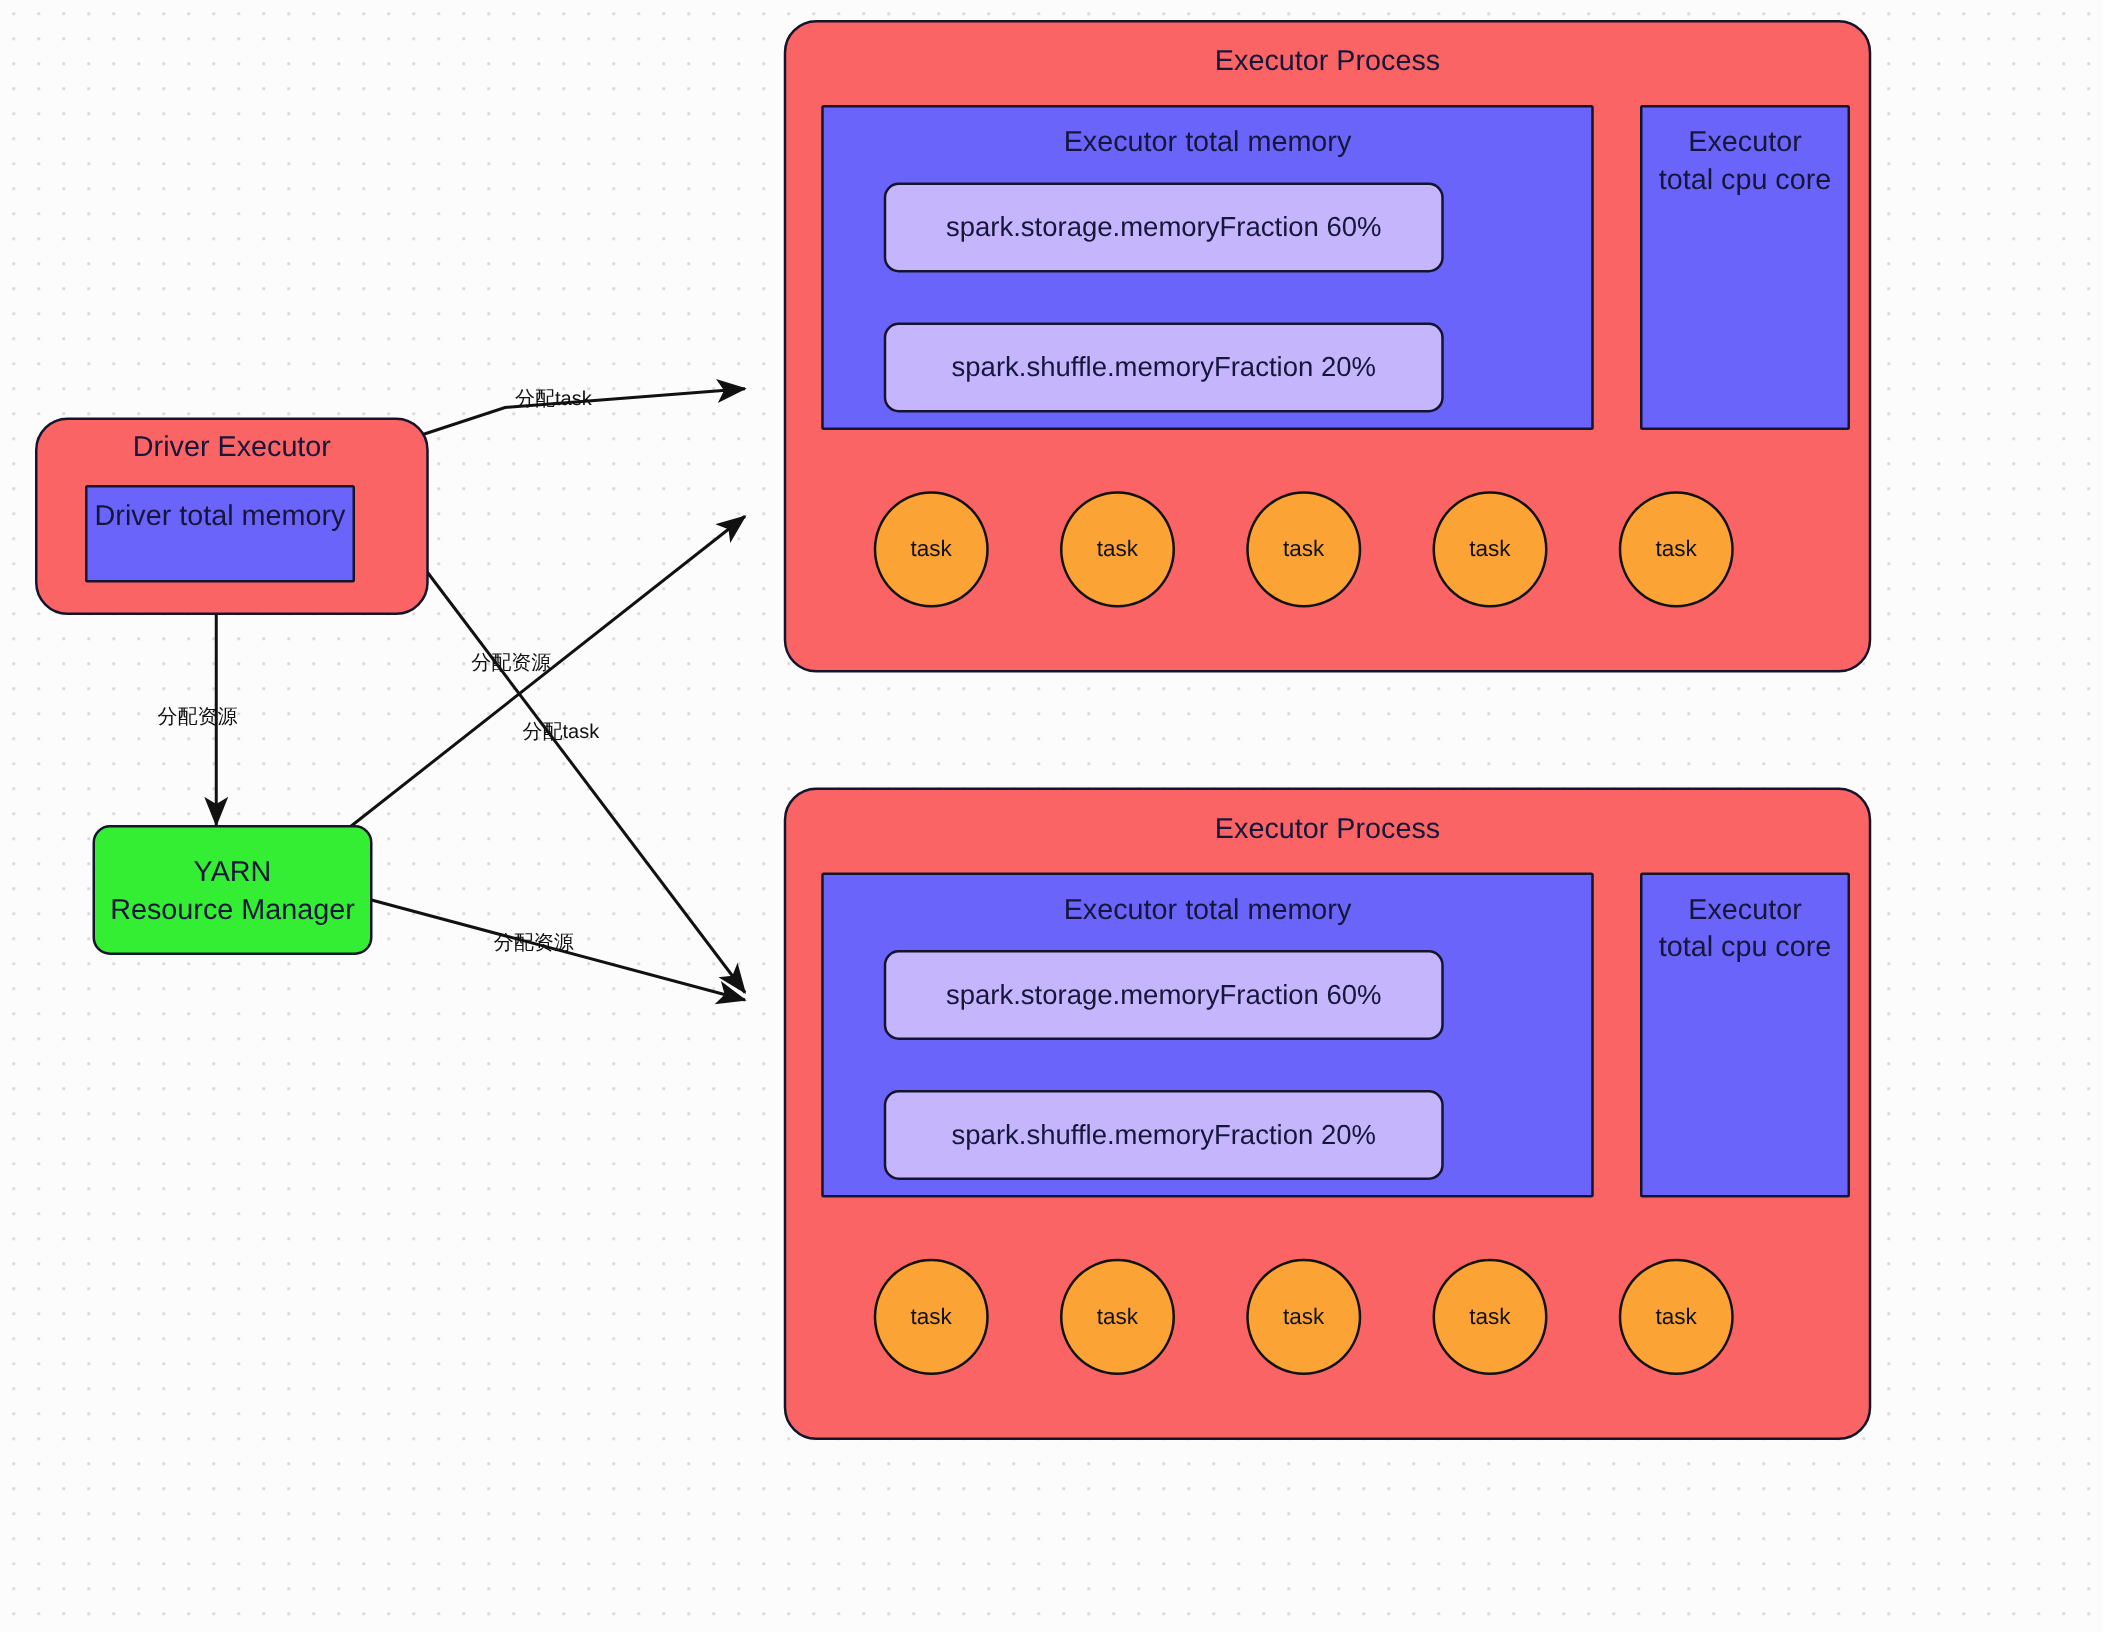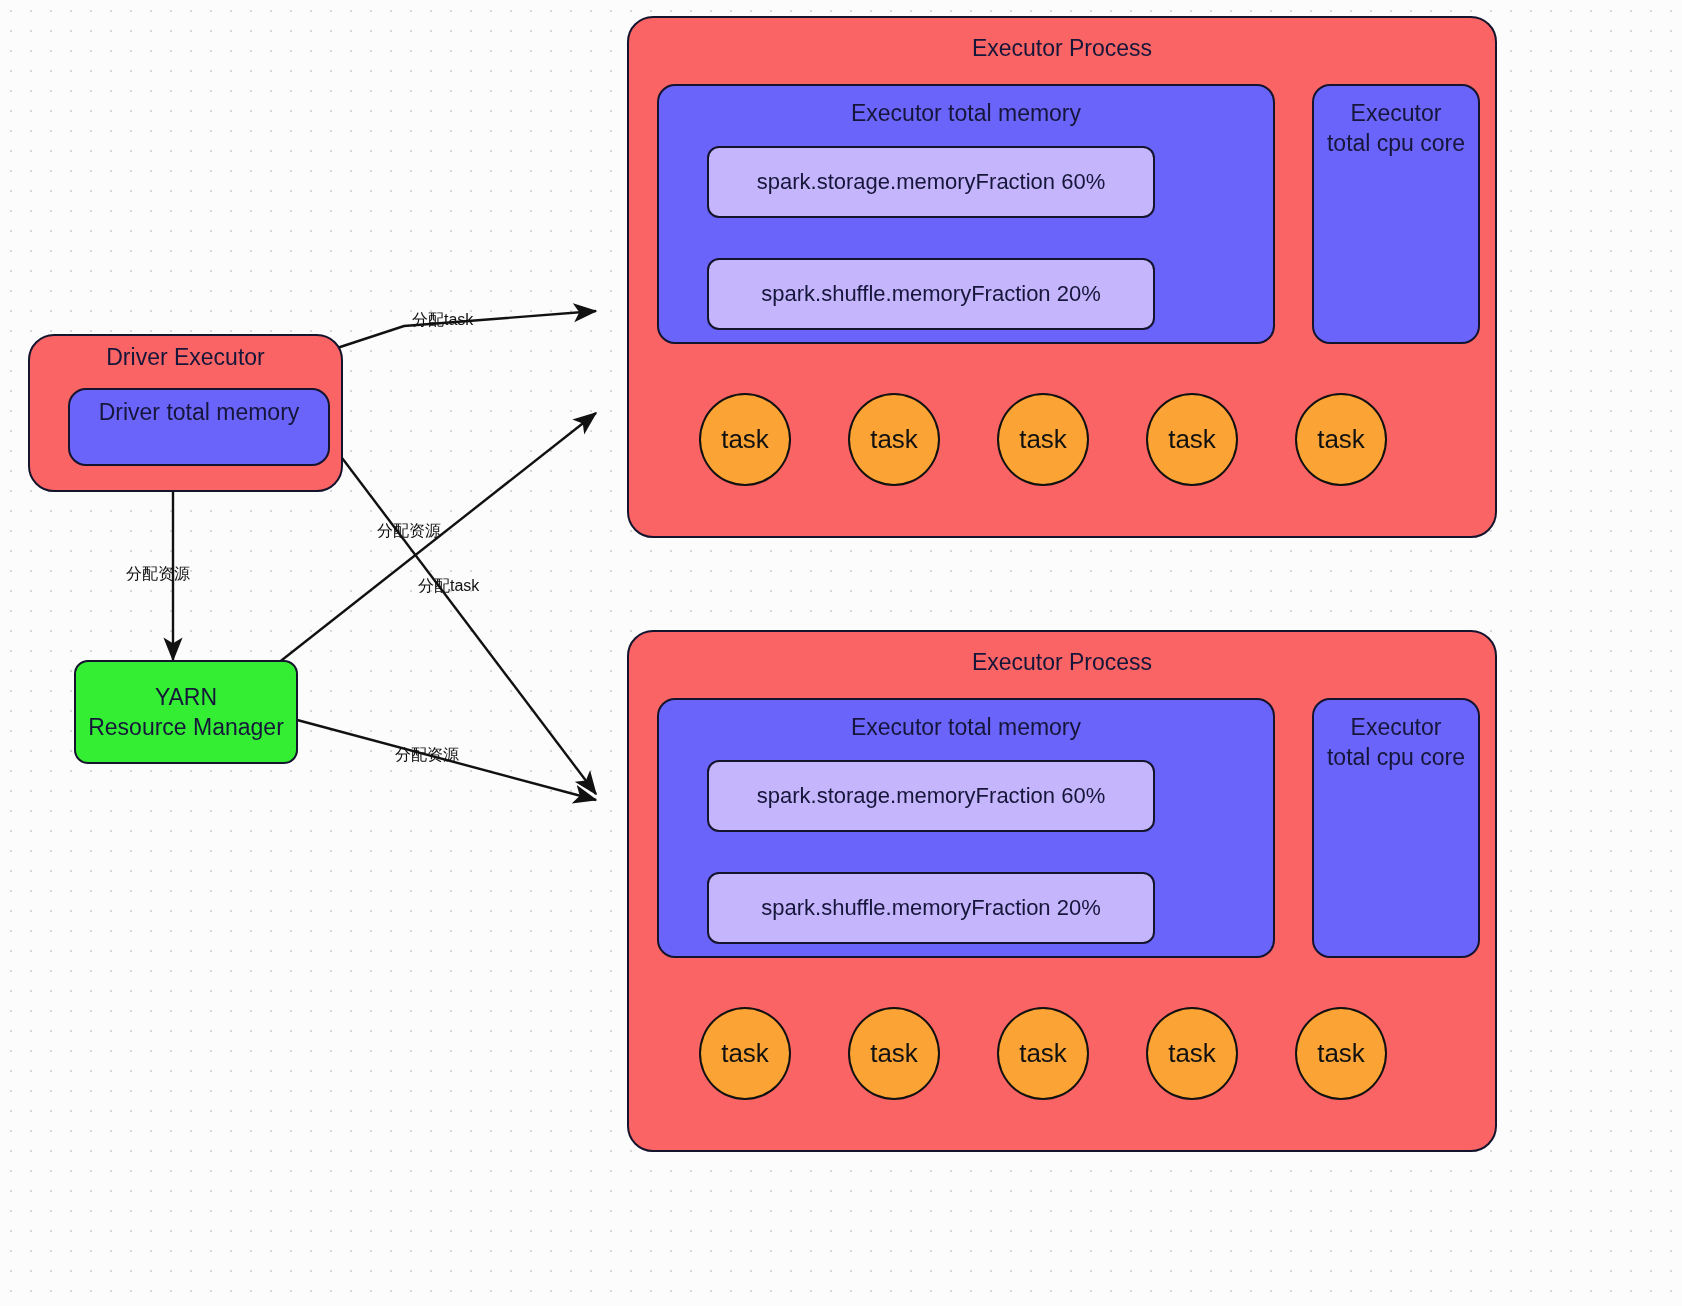--- a/index.html
+++ b/index.html
@@ -35,41 +35,41 @@
     color: #16163a;
     text-align: center;
     margin-left: 12px;
   }
   .proc-red {
     background: #fa6464;
     border-radius: 26px;
   }
   .mem-purple {
     background: #6a64fa;
-    border-radius: 18px;
+    border-radius: 2px;
   }
   .frac-blue {
     background: #c4b5fd;
     border-radius: 12px;
   }
   .yarn-green {
     background: #33ee33;
     border-radius: 14px;
   }
   .task-circle {
     background: #fba334;
     border: 2px solid #111111;
     border-radius: 50%;
     display: flex;
     align-items: center;
     justify-content: center;
     position: absolute;
     box-sizing: border-box;
     color: #111111;
-    font-size: 26px;
+    font-size: 18px;
   }
   .node-title {
     position: absolute;
     left: 0;
     right: 0;
     text-align: center;
     font-size: 23px;
     line-height: 30px;
     white-space: pre-line;
   }
@@ -131,21 +131,21 @@
   <div class="edge-label" style="left:126px; top:562px;">分配资源</div>
 
   <div class="edge-label" style="left:377px; top:519px;">分配资源</div>
 
   <div class="edge-label" style="left:418px; top:574px;">分配task</div>
 
   <div class="edge-label" style="left:395px; top:743px;">分配资源</div>
 
   <div class="node proc-red" style="left:16px; top:334px; width:315px; height:158px;">
     <div class="node-title" style="top:6px;">Driver Executor</div>
-    <div class="node mem-purple" style="left:26px; top:52px; width:262px; height:78px;">
+    <div class="node mem-purple" style="left:26px; top:52px; width:216px; height:78px;">
       <div class="node-title" style="top:7px;">Driver total memory</div>
     </div>
   </div>
 
   <div class="node yarn-green" style="left:62px; top:660px; width:224px; height:104px;">
     <div class="centered-label">YARN
 Resource Manager</div>
   </div>
 
   <div class="node proc-red" style="left:615px; top:16px; width:870px; height:522px;">

